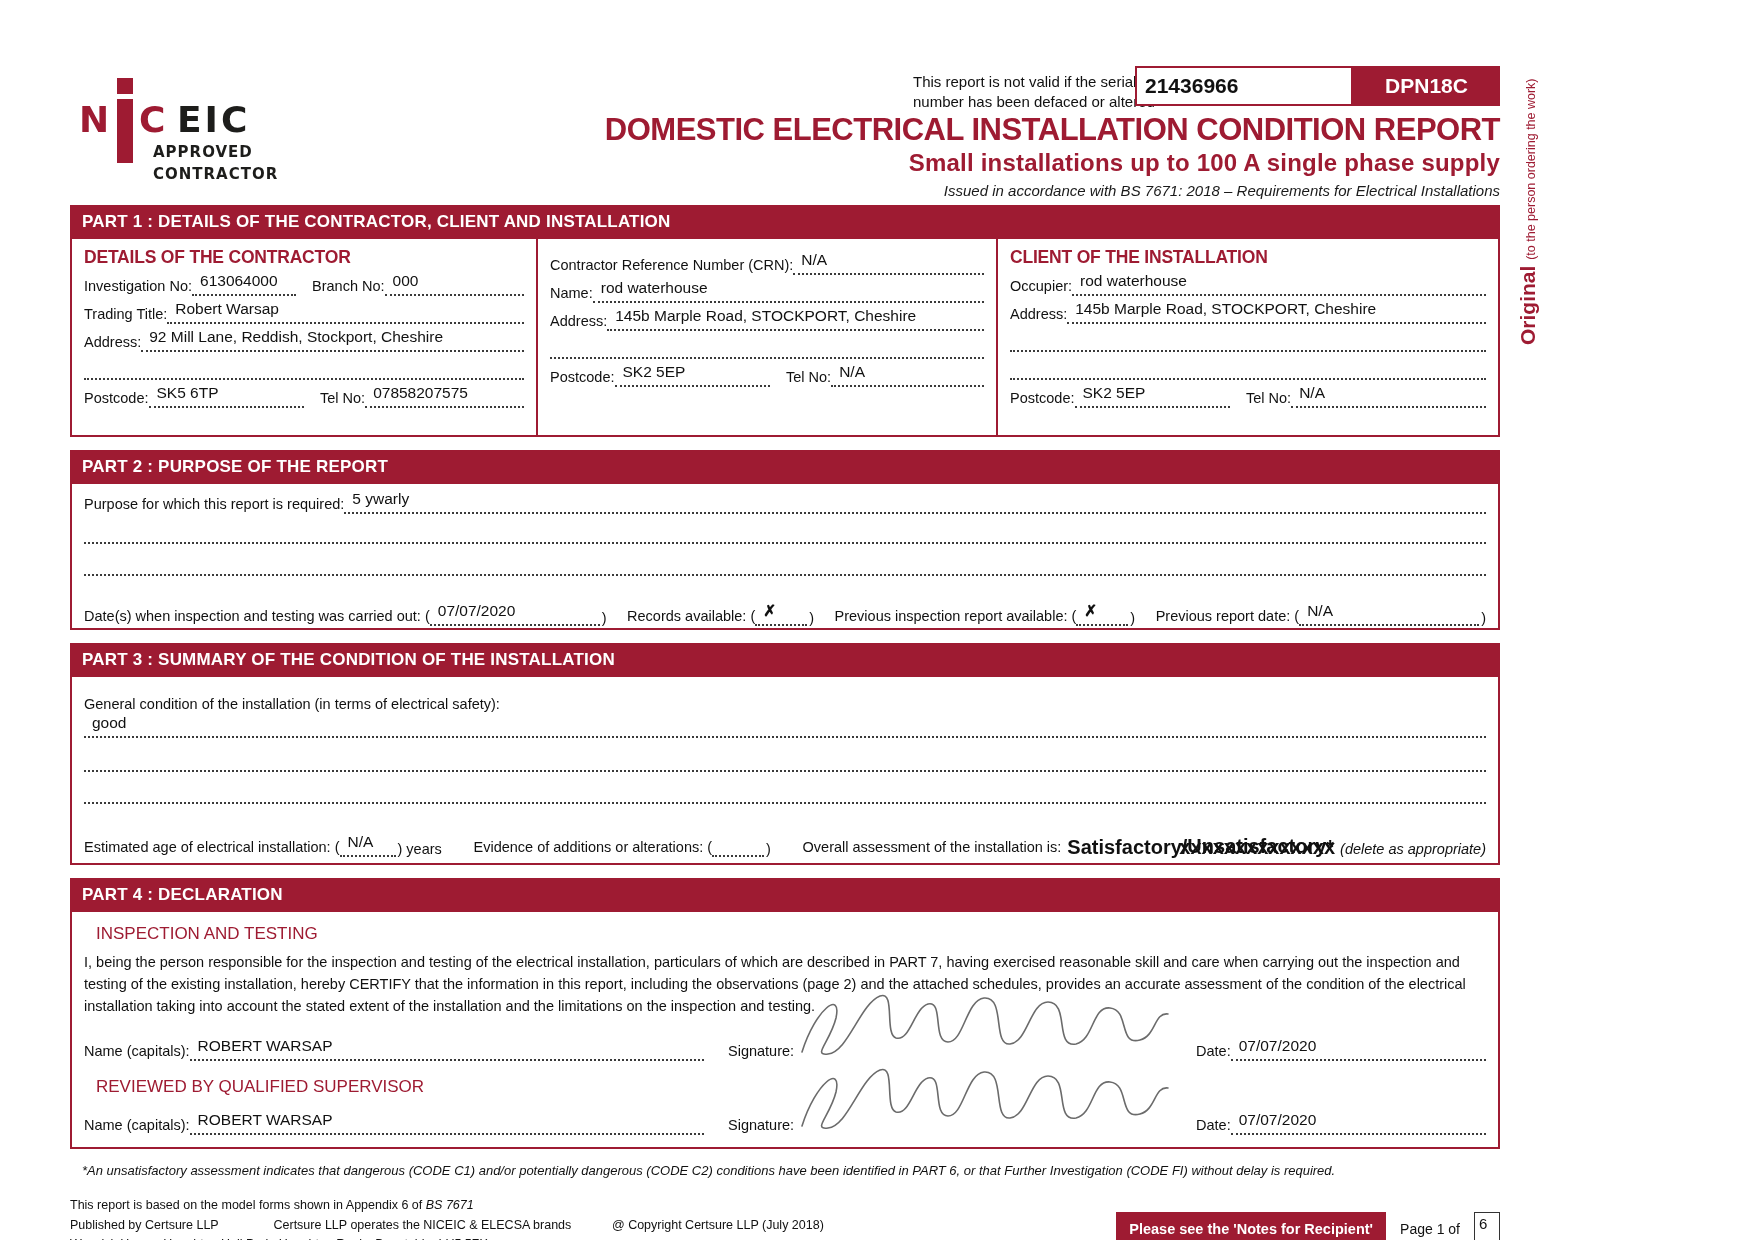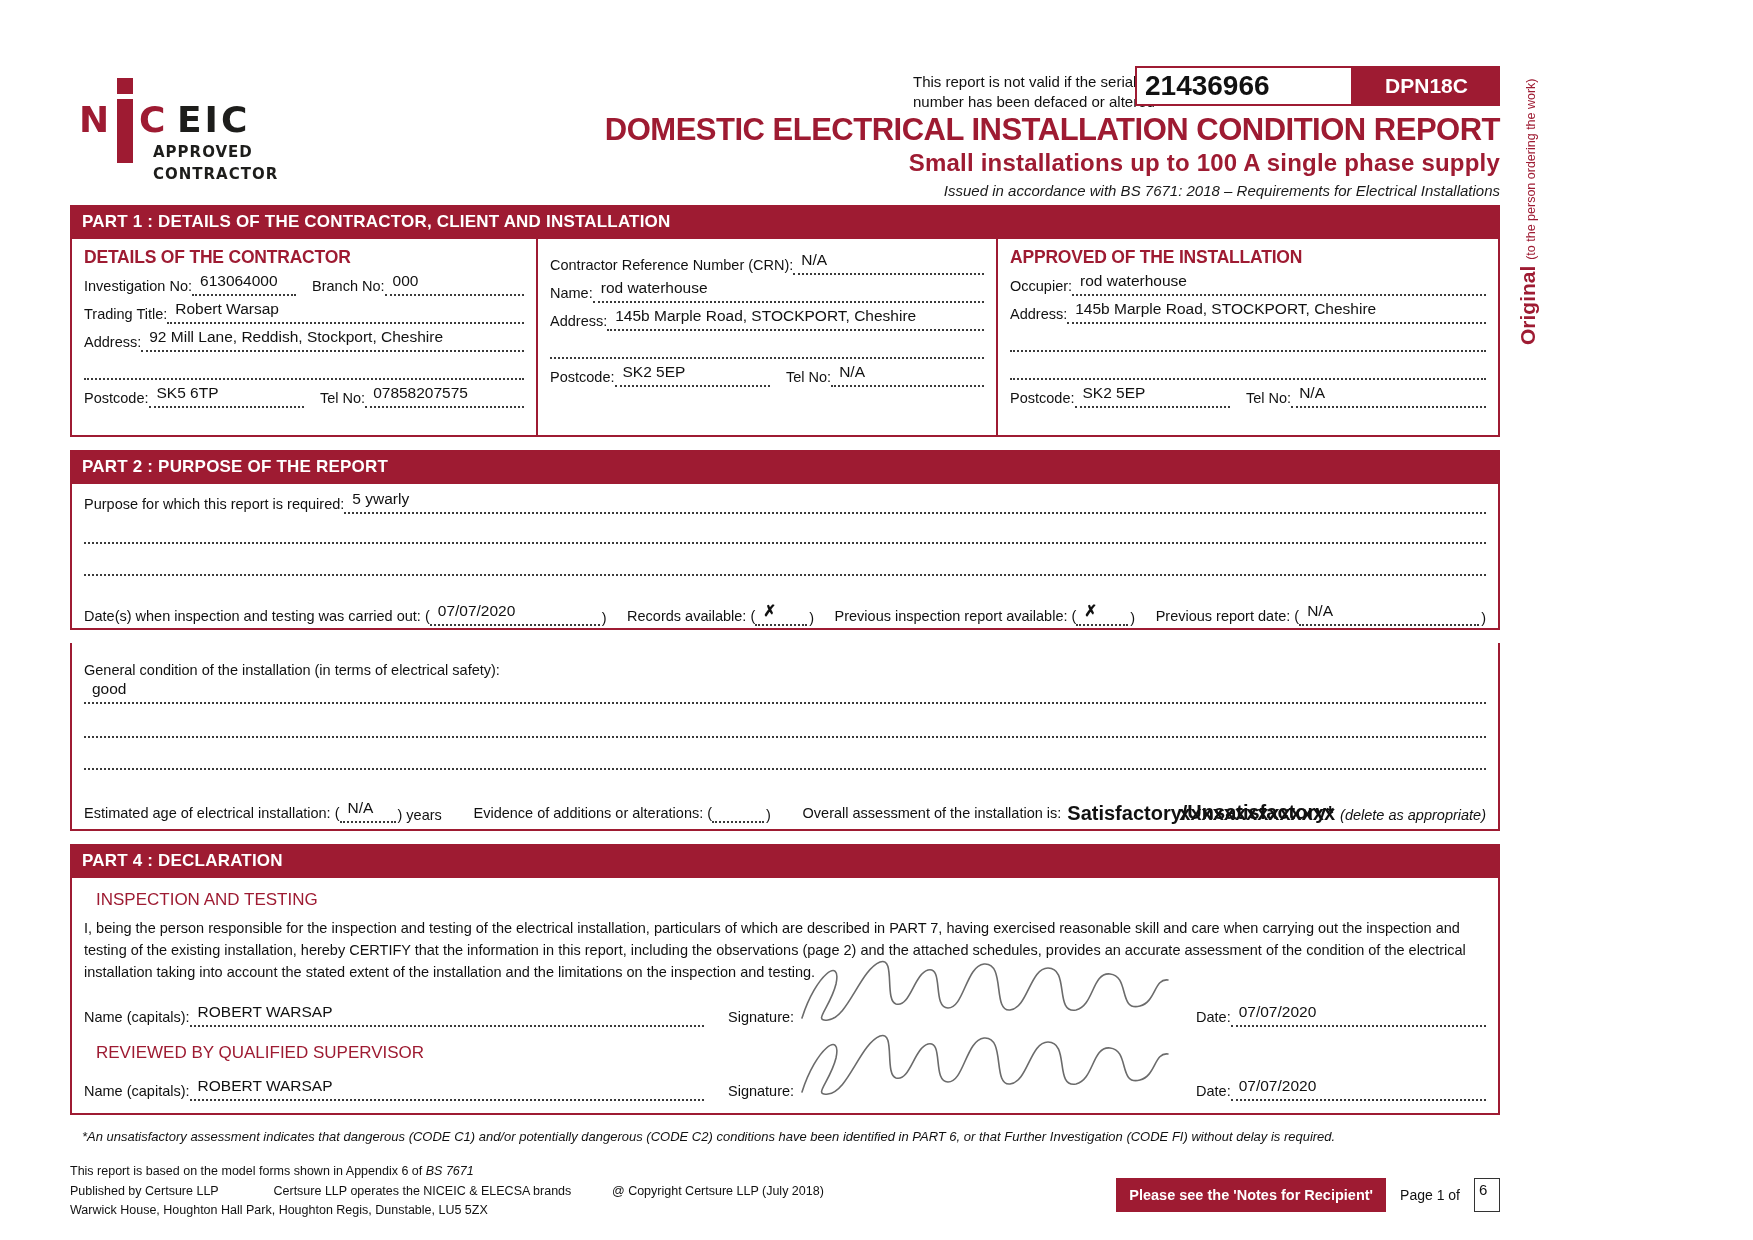--- a/index.html
+++ b/index.html
@@ -12,21 +12,21 @@
   .logo .lgltr { position:absolute; font-family:"DejaVu Sans", sans-serif; font-weight:bold; font-size:36px; line-height:1; }
   .logo .n { left:4px; top:24px; color:var(--maroon); }
   .logo .c { left:64px; top:24px; color:var(--maroon); }
   .logo .eic { left:102px; top:24px; color:#1d1d1b; letter-spacing:3px; }
   .logo .cross-dot { position:absolute; left:42px; top:0; width:16px; height:16px; background:var(--maroon); }
   .logo .cross-bar { position:absolute; left:42px; top:21px; width:16px; height:64px; background:var(--maroon); }
   .logo .sub { position:absolute; left:78px; font-family:"DejaVu Sans", sans-serif; font-weight:bold; font-size:15px; letter-spacing:1px; color:#1d1d1b; }
   .logo .sub1 { top:65px; } .logo .sub2 { top:87px; }
 
   .serial-note { position:absolute; left:913px; top:72px; font-size:15px; line-height:1.35; color:#111; }
-  .serial-box { position:absolute; left:1135px; top:66px; width:218px; height:40px; border:2px solid var(--maroon); background:#fff; display:flex; align-items:center; padding-left:8px; font-weight:bold; font-size:28px; }
+  .serial-box { position:absolute; left:1135px; top:66px; width:218px; height:40px; border:2px solid var(--maroon); background:#fff; display:flex; align-items:center; padding-left:8px; font-weight:bold; font-size:21px; }
   .code-box { position:absolute; left:1353px; top:66px; width:147px; height:40px; background:var(--maroon); color:#fff; display:flex; align-items:center; justify-content:center; font-weight:bold; font-size:21px; }
 
   .doc-title { position:absolute; left:560px; top:112px; width:940px; text-align:right; color:var(--maroon); font-weight:bold; font-size:31px; letter-spacing:-0.5px; white-space:nowrap; }
   .doc-subtitle { position:absolute; left:560px; top:149px; width:940px; text-align:right; color:var(--maroon); font-weight:bold; font-size:24px; letter-spacing:0.2px; }
   .doc-issued { position:absolute; left:560px; top:182px; width:940px; text-align:right; font-style:italic; font-size:15px; color:#1a1a1a; }
 
   .side-vert { position:absolute; left:1516px; top:345px; transform:rotate(-90deg); transform-origin:0 0; white-space:nowrap; color:var(--maroon); }
   .side-vert .big { font-weight:bold; font-size:21px; }
   .side-vert .small { font-size:12.5px; }
 
@@ -197,21 +197,21 @@
               <span class="fill grow"><span class="v">SK2 5EP</span></span>
             </div>
             <div class="field">
               <span class="lab">Tel No:</span>
               <span class="fill grow"><span class="v">N/A</span></span>
             </div>
           </div>
         </div>
 
         <div class="p1col">
-          <div class="colhead">APPROVED OF THE INSTALLATION</div>
+          <div class="colhead">CLIENT OF THE INSTALLATION</div>
           <div class="p1row">
             <div class="field">
               <span class="lab">Occupier:</span>
               <span class="fill grow"><span class="v">rod waterhouse</span></span>
             </div>
           </div>
           <div class="p1row">
             <div class="field">
               <span class="lab">Address:</span>
               <span class="fill grow"><span class="v">145b Marple Road, STOCKPORT, Cheshire</span></span>
@@ -266,20 +266,21 @@
           <div class="field">
             <span class="lab">Previous report date: (</span>
             <span class="fill" style="width:180px;"><span class="v">N/A</span></span>
             <span class="suffix">)</span>
           </div>
         </div>
       </div>
     </div>
 
     <div class="section">
+      <div class="bar">PART 3 : SUMMARY OF THE CONDITION OF THE INSTALLATION</div>
       <div class="boxb p3body">
         <div class="lab" style="margin-top:8px;">General condition of the installation (in terms of electrical safety):</div>
         <div class="fill grow" style="margin-top:4px;"><span class="v">good</span></div>
         <div class="blankline" style="margin-top:32px;"></div>
         <div class="blankline" style="margin-top:30px;"></div>
         <div class="dates-row" style="margin-top:32px;">
           <div class="field">
             <span class="lab">Estimated age of electrical installation: (</span>
             <span class="fill" style="width:56px;"><span class="v">N/A</span></span>
             <span class="suffix">) years</span>

